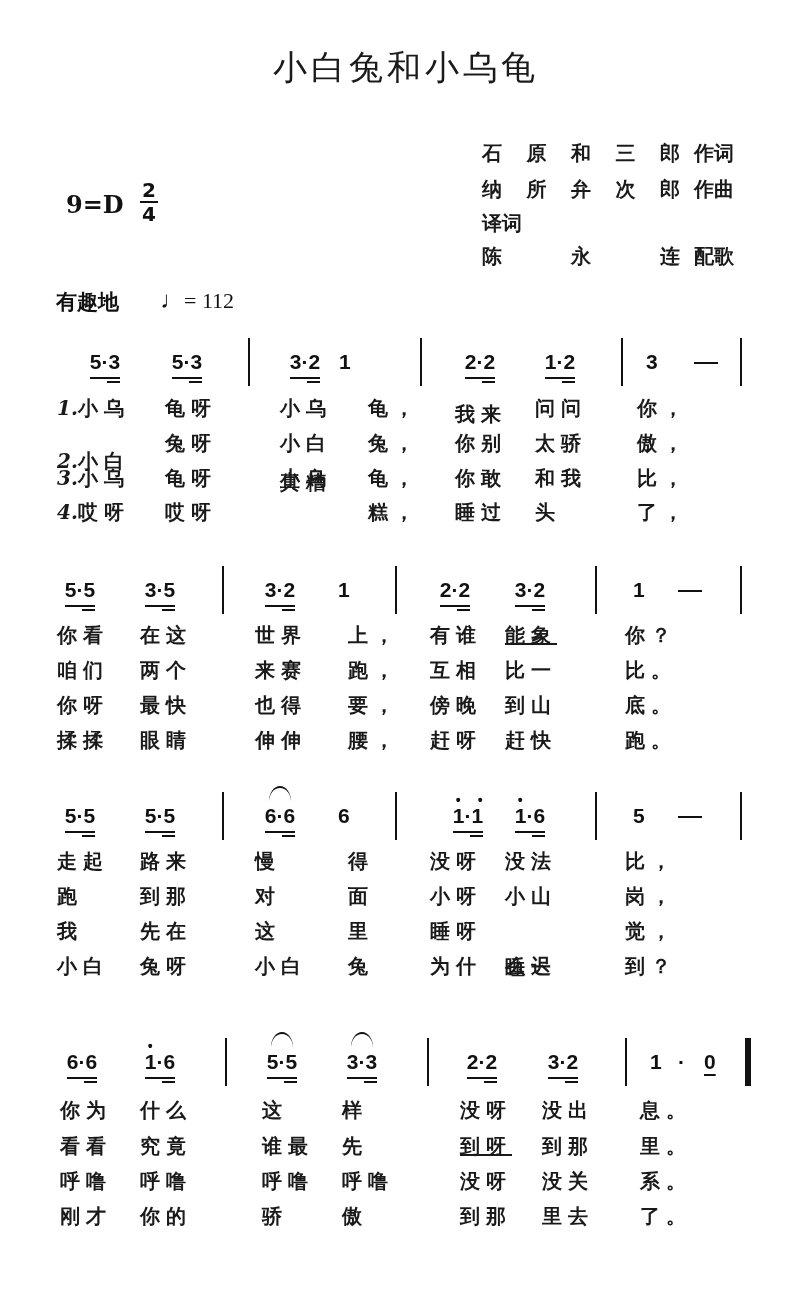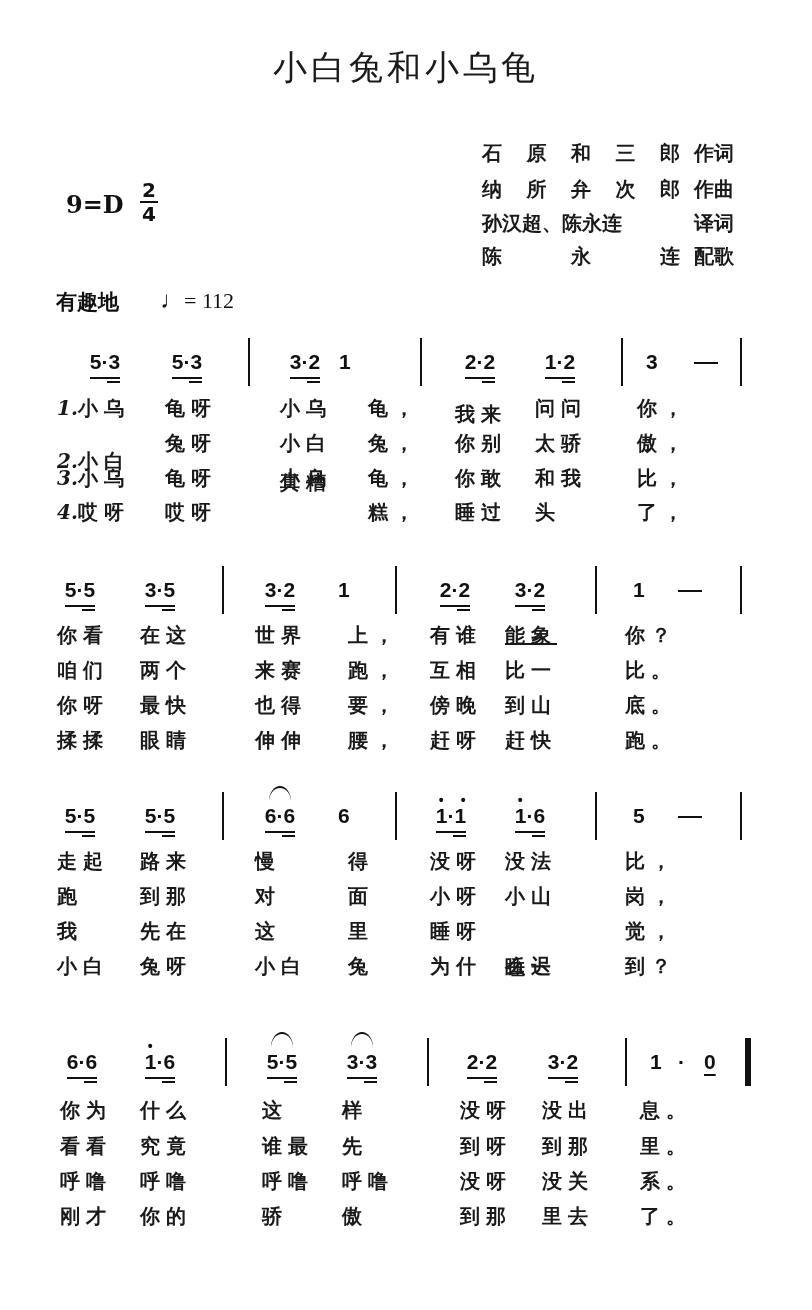--- a/index.html
+++ b/index.html
@@ -50,23 +50,20 @@
   <span class="who">
       <span>纳</span>
       <span>所</span>
       <span>弁</span>
       <span>次</span>
       <span>郎</span>
     </span>
   <span>作曲</span>
 </div>
 <div class="abs credit" style="top:210px">
-  <span class="who">
-      <span>孙汉超、陈永连</span>
-    </span>
   <span>译词</span>
 </div>
 <div class="abs credit" style="top:243px">
   <span class="who">
       <span>陈</span>
       <span>永</span>
       <span>连</span>
     </span>
   <span>配歌</span>
 </div>
@@ -165,21 +162,21 @@
     <div class="abs lyric" style="left: 505px; top: 727px;">赶快</div>
     <div class="abs lyric" style="left: 625px; top: 727px;">跑。</div>
     <div class="abs barline" style="left: 222px; top: 792px; height: 48px;"></div>
     <div class="abs barline" style="left: 395px; top: 792px; height: 48px;"></div>
     <div class="abs barline" style="left: 595px; top: 792px; height: 48px;"></div>
     <div class="abs barline" style="left: 740px; top: 792px; height: 48px;"></div>
     <div class="abs note-group" style="left: 60px; top: 804px; width: 40px;"><span class="digits">5·5<span class="u1"></span><span class="u2"></span></span></div>
     <div class="abs note-group" style="left: 140px; top: 804px; width: 40px;"><span class="digits">5·5<span class="u1"></span><span class="u2"></span></span></div>
     <div class="abs note-group" style="left: 260px; top: 804px; width: 40px;"><span class="digits">6·6<span class="u1"></span><span class="u2"></span><span class="slur"></span></span></div>
     <div class="abs single" style="left: 338px; top: 804px;">6</div>
-    <div class="abs note-group" style="left: 431px; top: 804px; width: 40px;"><span class="digits">1·1<span class="u1"></span><span class="u2"></span><span class="hi" style="left: 3px;">•</span><span class="hi" style="left: 25px;">•</span></span></div>
+    <div class="abs note-group" style="left: 448px; top: 804px; width: 40px;"><span class="digits">1·1<span class="u1"></span><span class="u2"></span><span class="hi" style="left: 3px;">•</span><span class="hi" style="left: 25px;">•</span></span></div>
     <div class="abs note-group" style="left: 510px; top: 804px; width: 40px;"><span class="digits">1·6<span class="u1"></span><span class="u2"></span><span class="hi" style="left: 3px;">•</span></span></div>
     <div class="abs single" style="left: 633px; top: 804px;">5</div>
     <div class="abs dash" style="left: 678px; top: 816px;"></div>
     <div class="abs lyric" style="left: 57px; top: 848px;">走起</div>
     <div class="abs lyric" style="left: 140px; top: 848px;">路来</div>
     <div class="abs lyric" style="left: 255px; top: 848px;">慢</div>
     <div class="abs lyric" style="left: 348px; top: 848px;">得</div>
     <div class="abs lyric" style="left: 430px; top: 848px;">没呀</div>
     <div class="abs lyric" style="left: 505px; top: 848px;">没法</div>
     <div class="abs lyric" style="left: 625px; top: 848px;">比，</div>
@@ -221,21 +218,21 @@
     <div class="abs lyric" style="left: 140px; top: 1097px;">什么</div>
     <div class="abs lyric" style="left: 262px; top: 1097px;">这</div>
     <div class="abs lyric" style="left: 342px; top: 1097px;">样</div>
     <div class="abs lyric" style="left: 460px; top: 1097px;">没呀</div>
     <div class="abs lyric" style="left: 542px; top: 1097px;">没出</div>
     <div class="abs lyric" style="left: 640px; top: 1097px;">息。</div>
     <div class="abs lyric" style="left: 60px; top: 1133px;">看看</div>
     <div class="abs lyric" style="left: 140px; top: 1133px;">究竟</div>
     <div class="abs lyric" style="left: 262px; top: 1133px;">谁最</div>
     <div class="abs lyric" style="left: 342px; top: 1133px;">先</div>
-    <div class="abs lyric" style="left: 460px; top: 1133px;">到呀</div>
+    <div class="abs lyric" style="left: 460px; top: 1133px; text-decoration: underline;">到呀</div>
     <div class="abs lyric" style="left: 542px; top: 1133px;">到那</div>
     <div class="abs lyric" style="left: 640px; top: 1133px;">里。</div>
     <div class="abs lyric" style="left: 60px; top: 1168px;">呼噜</div>
     <div class="abs lyric" style="left: 140px; top: 1168px;">呼噜</div>
     <div class="abs lyric" style="left: 262px; top: 1168px;">呼噜</div>
     <div class="abs lyric" style="left: 342px; top: 1168px;">呼噜</div>
     <div class="abs lyric" style="left: 460px; top: 1168px;">没呀</div>
     <div class="abs lyric" style="left: 542px; top: 1168px;">没关</div>
     <div class="abs lyric" style="left: 640px; top: 1168px;">系。</div>
     <div class="abs lyric" style="left: 60px; top: 1203px;">刚才</div>

